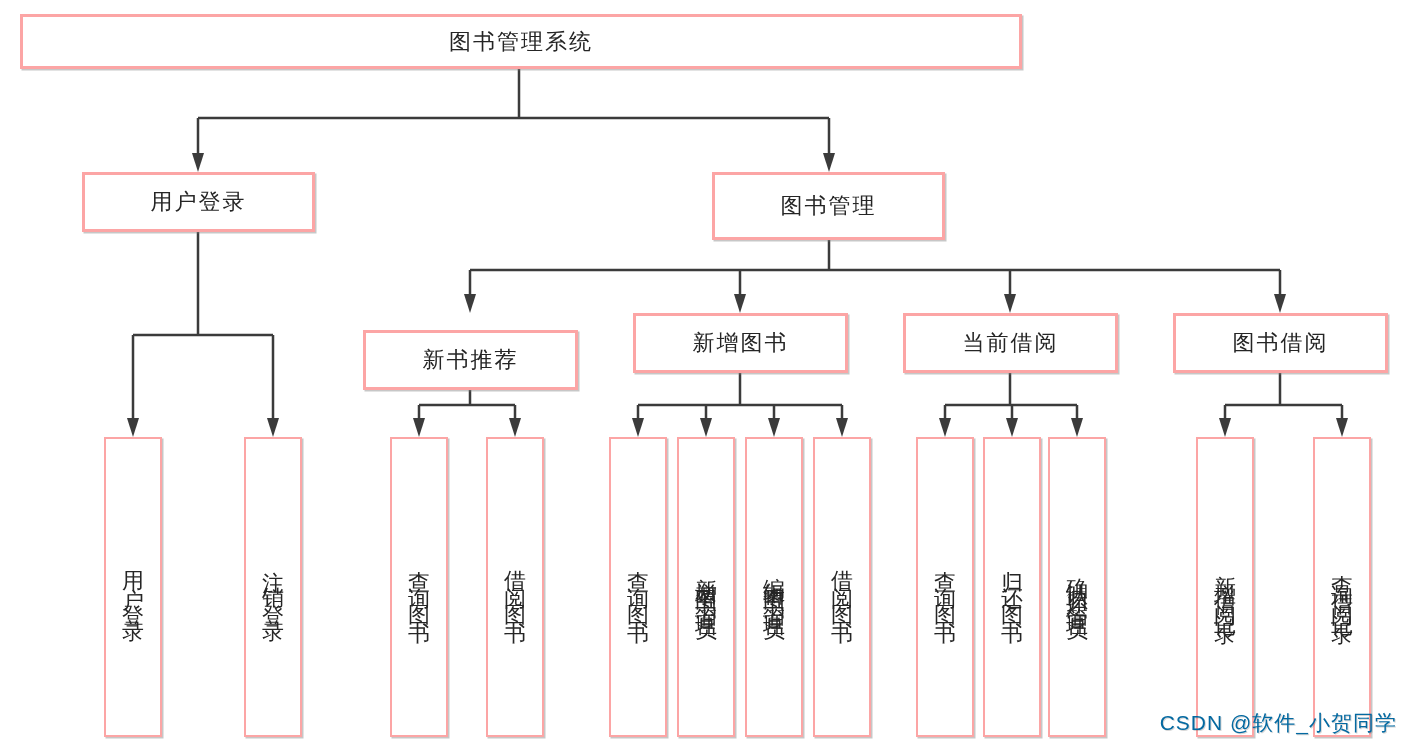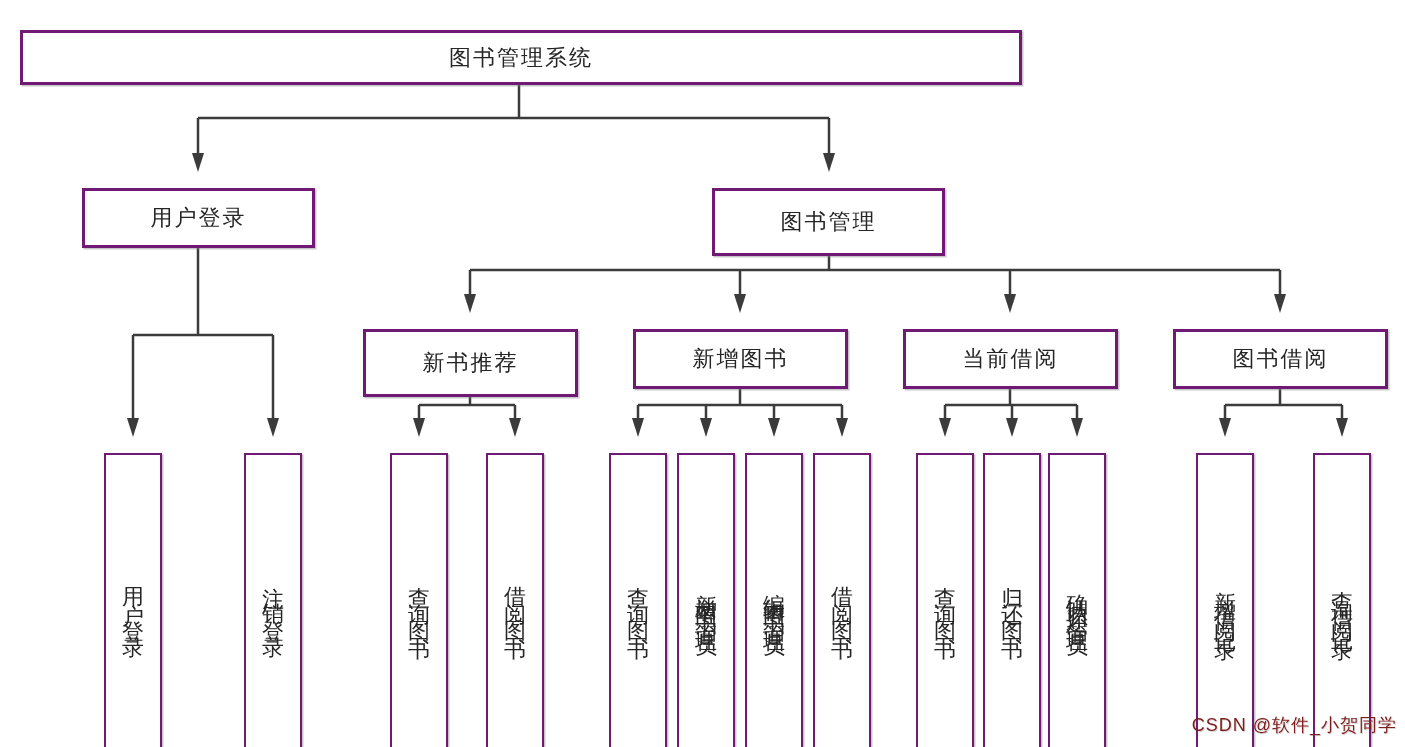--- a/index.html
+++ b/index.html
@@ -18,52 +18,51 @@
   .connectors {
     position: absolute;
     left: 0; top: 0;
     width: 1405px;
     height: 747px;
   }
   .node {
     position: absolute;
     box-sizing: border-box;
     background: #ffffff;
-    border: 3px solid #701a75;
+    border: 3px solid #fca5a5;
     box-shadow: 1.5px 1.5px 0 rgba(130,130,130,0.45);
     display: flex;
     align-items: center;
     justify-content: center;
     color: #252525;
     font-size: 22px;
     letter-spacing: 2px;
     white-space: nowrap;
-    margin-top: 16px;
   }
   .node--leaf {
     border-width: 2.5px;
     width: 58px;
     top: 437px;
     height: 300px;
   }
   .node--leaf .vtext {
     writing-mode: vertical-rl;
     text-orientation: mixed;
     line-height: 1;
     font-size: 22px;
   }
   .sp4 { letter-spacing: 17px; }
   .sp6 { letter-spacing: 10px; }
   .sp9 { letter-spacing: 6px; }
   .watermark {
     position: absolute;
     right: 8px;
     bottom: 10px;
-    font-size: 18px;
-    color: #7f1d1d;
+    font-size: 21px;
+    color: #0369a1;
     letter-spacing: 1px;
     text-shadow: 1px 1px 0 rgba(90,90,90,0.25);
     pointer-events: none;
   }
 </style>
 </head>
 <body>
 
 <div class="stage">
 
@@ -110,21 +109,21 @@
     <span>图书管理系统</span>
   </div>
 
   <div class="node" style="left:82px; top:172px; width:233px; height:60px;">
     <span>用户登录</span>
   </div>
   <div class="node" style="left:712px; top:172px; width:233px; height:68px;">
     <span>图书管理</span>
   </div>
 
-  <div class="node" style="left:363px; top:313px; width:215px; height:68px;">
+  <div class="node" style="left:363px; top:330px; width:215px; height:60px;">
     <span>新书推荐</span>
   </div>
   <div class="node" style="left:633px; top:313px; width:215px; height:60px;">
     <span>新增图书</span>
   </div>
   <div class="node" style="left:903px; top:313px; width:215px; height:60px;">
     <span>当前借阅</span>
   </div>
   <div class="node" style="left:1173px; top:313px; width:215px; height:60px;">
     <span>图书借阅</span>

